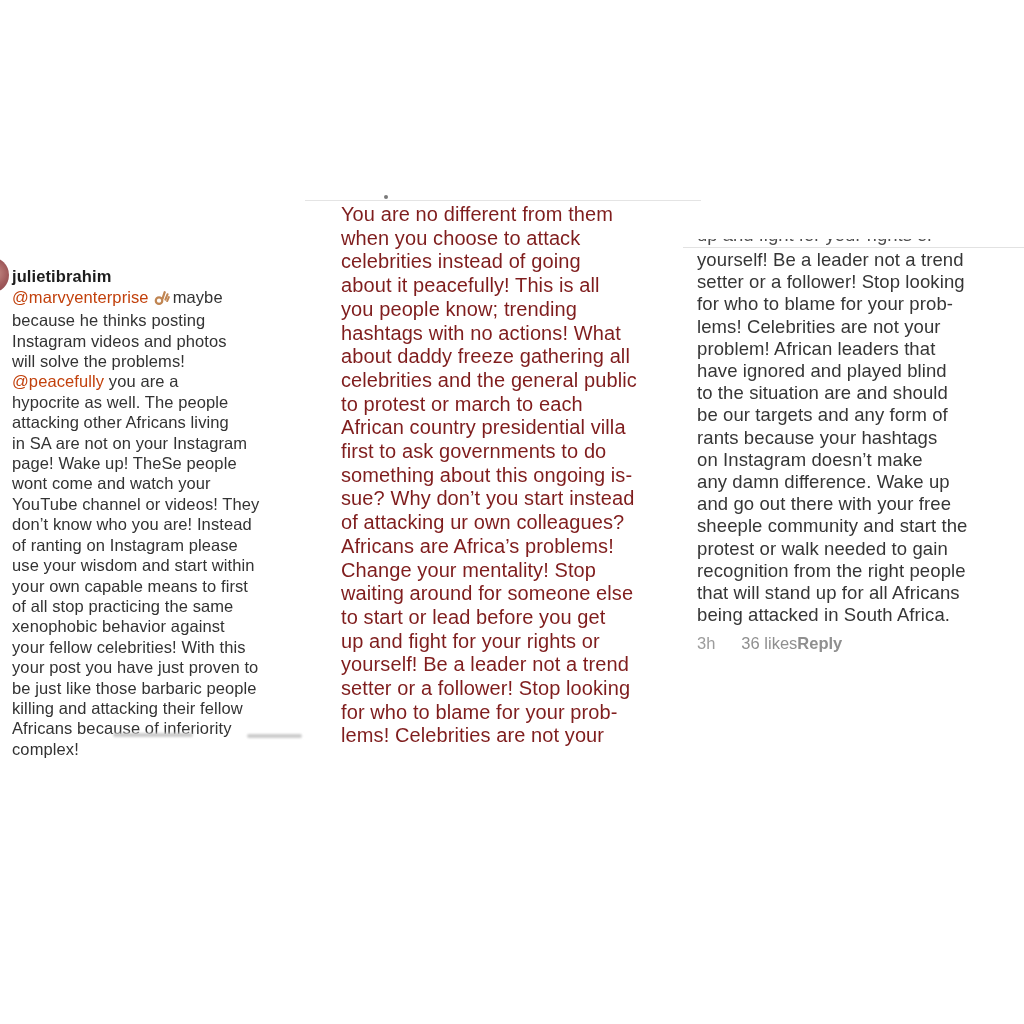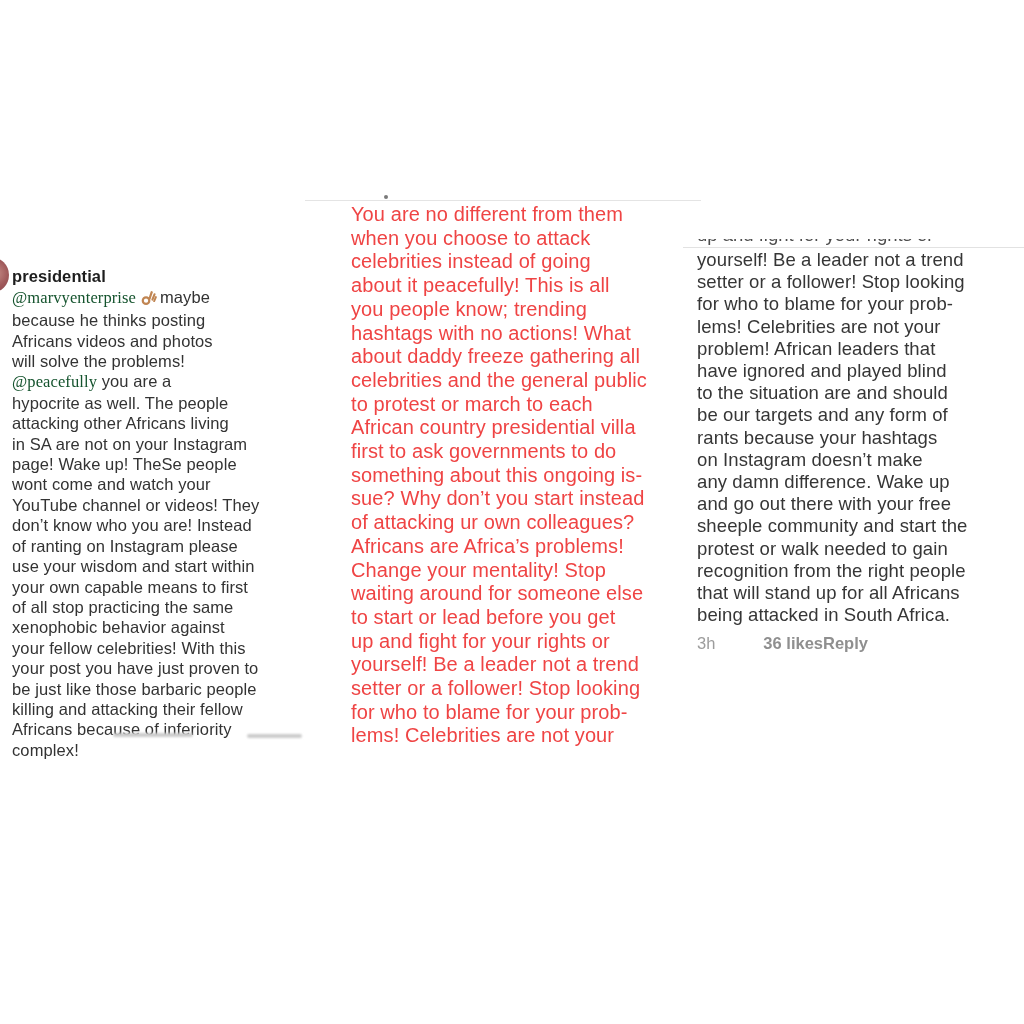--- a/index.html
+++ b/index.html
@@ -14,70 +14,70 @@
   .avatar-sliver{
     left:-27px;top:257px;width:36px;height:36px;border-radius:50%;
     background:radial-gradient(circle at 60% 45%, #c98f8a 0%, #a05a5b 45%, #7e3842 100%);
   }
   .left-panel{
     left:12px;top:246px;width:300px;
     font-size:16.5px;line-height:20.4px;color:#333333;
     white-space:pre-line;letter-spacing:0.1px;
   }
   .username{font-weight:bold;color:#1d1d1d;display:block;}
-  .mention{color:#14532d;cursor:pointer;font-family:Liberation Serif, serif;}
+  .mention{color:#c2410c;cursor:pointer;}
   .ok-hand{display:inline-block;vertical-align:-3px;margin:0 3px 0 4px;}
   .left-smudge{height:4px;background:#cccccc;border-radius:2px;filter:blur(1px);}
 
   
   .mid-hairline{left:305px;top:200px;width:396px;height:1px;background:#e4e4e4;}
   .mid-dot{left:384px;top:195px;width:4px;height:4px;background:#7a7a7a;border-radius:50%;}
   .middle-panel{
     left:341px;top:203px;width:348px;
-    font-size:20px;line-height:23.7px;color:#ef4444;
-    white-space:pre-line;letter-spacing:0.1px;margin-left:10px;
+    font-size:20px;line-height:23.7px;color:#7f1d1d;
+    white-space:pre-line;letter-spacing:0.1px;
   }
 
   
   .right-hairline{left:683px;top:247px;width:341px;height:1px;background:#e2e2e2;}
   .right-remnant{
     left:697px;top:239px;width:327px;height:8px;overflow:hidden;
   }
   .right-remnant span{
     display:block;font-size:18.5px;line-height:22px;color:#4c4c4c;
     transform:translateY(-15px);white-space:nowrap;filter:blur(0.4px);
   }
   .right-panel{
     left:697px;top:249px;width:332px;
     font-size:18.5px;line-height:22.2px;color:#363636;
     white-space:pre-line;letter-spacing:0.1px;
   }
   .meta-row{
     left:697px;top:634px;width:300px;display:flex;align-items:flex-end;
     font-size:16.5px;color:#9c9c9c;
   }
-  .meta-row .likes{margin-left:48px;font-weight:bold;color:#8f8f8f;cursor:pointer;}
+  .meta-row .likes{margin-left:26px;font-weight:normal;color:#8f8f8f;cursor:pointer;}
   .meta-row .reply{font-weight:bold;color:#8f8f8f;cursor:pointer;}
 </style>
 </head>
 <body>
 
 <div id="canvas">
 
   <div class="abs avatar-sliver"></div>
 
   <div class="abs left-panel">
-    <span class="username">presidential</span><span class="mention">@marvyenterprise</span><span class="ok-hand"><svg width="17" height="17" viewBox="0 0 24 24">
+    <span class="username">julietibrahim</span><span class="mention">@marvyenterprise</span><span class="ok-hand"><svg width="17" height="17" viewBox="0 0 24 24">
           <circle cx="8.5" cy="16.5" r="4.6" fill="none" stroke="#c08552" stroke-width="3.1"></circle>
           <path d="M13.5 13.5 L16.5 4.5" stroke="#c08552" stroke-width="3.1" stroke-linecap="round" fill="none"></path>
           <path d="M17.5 15 L20.5 7.5" stroke="#c08552" stroke-width="3" stroke-linecap="round" fill="none"></path>
           <path d="M20 17 L22.4 11.5" stroke="#c08552" stroke-width="2.8" stroke-linecap="round" fill="none"></path>
         </svg></span><span>maybe
 because he thinks posting
-Africans videos and photos
+Instagram videos and photos
 will solve the problems!
 </span><span class="mention">@peacefully</span><span> you are a
 hypocrite as well. The people
 attacking other Africans living
 in SA are not on your Instagram
 page! Wake up! TheSe people
 wont come and watch your
 YouTube channel or videos! They
 don’t know who you are! Instead
 of ranting on Instagram please

